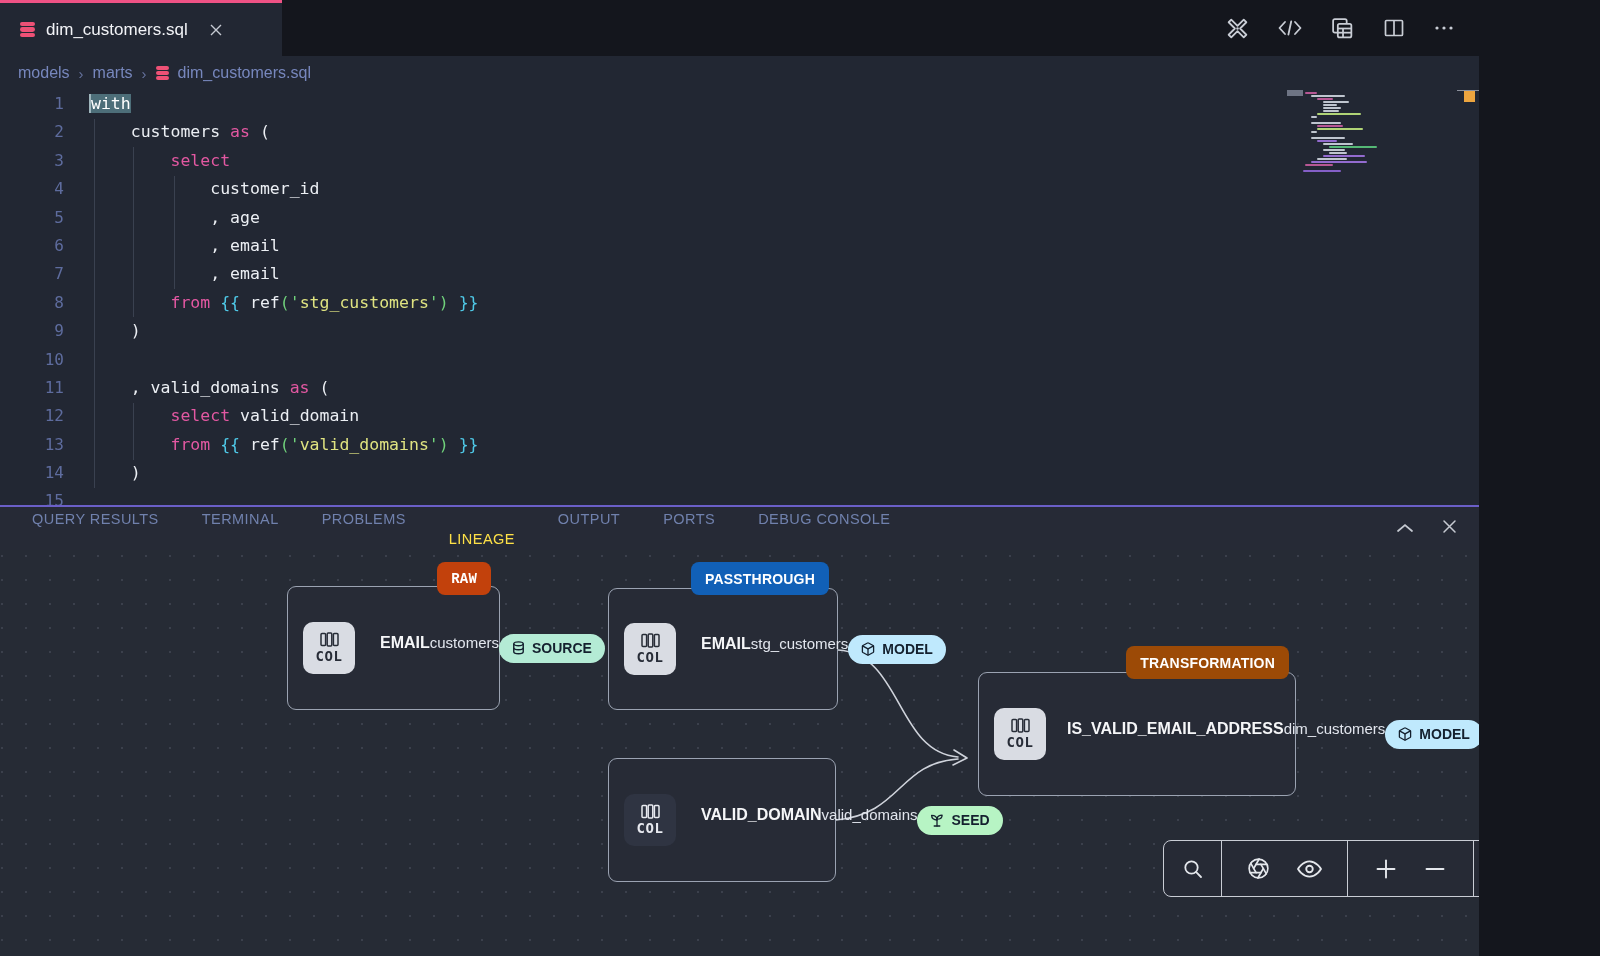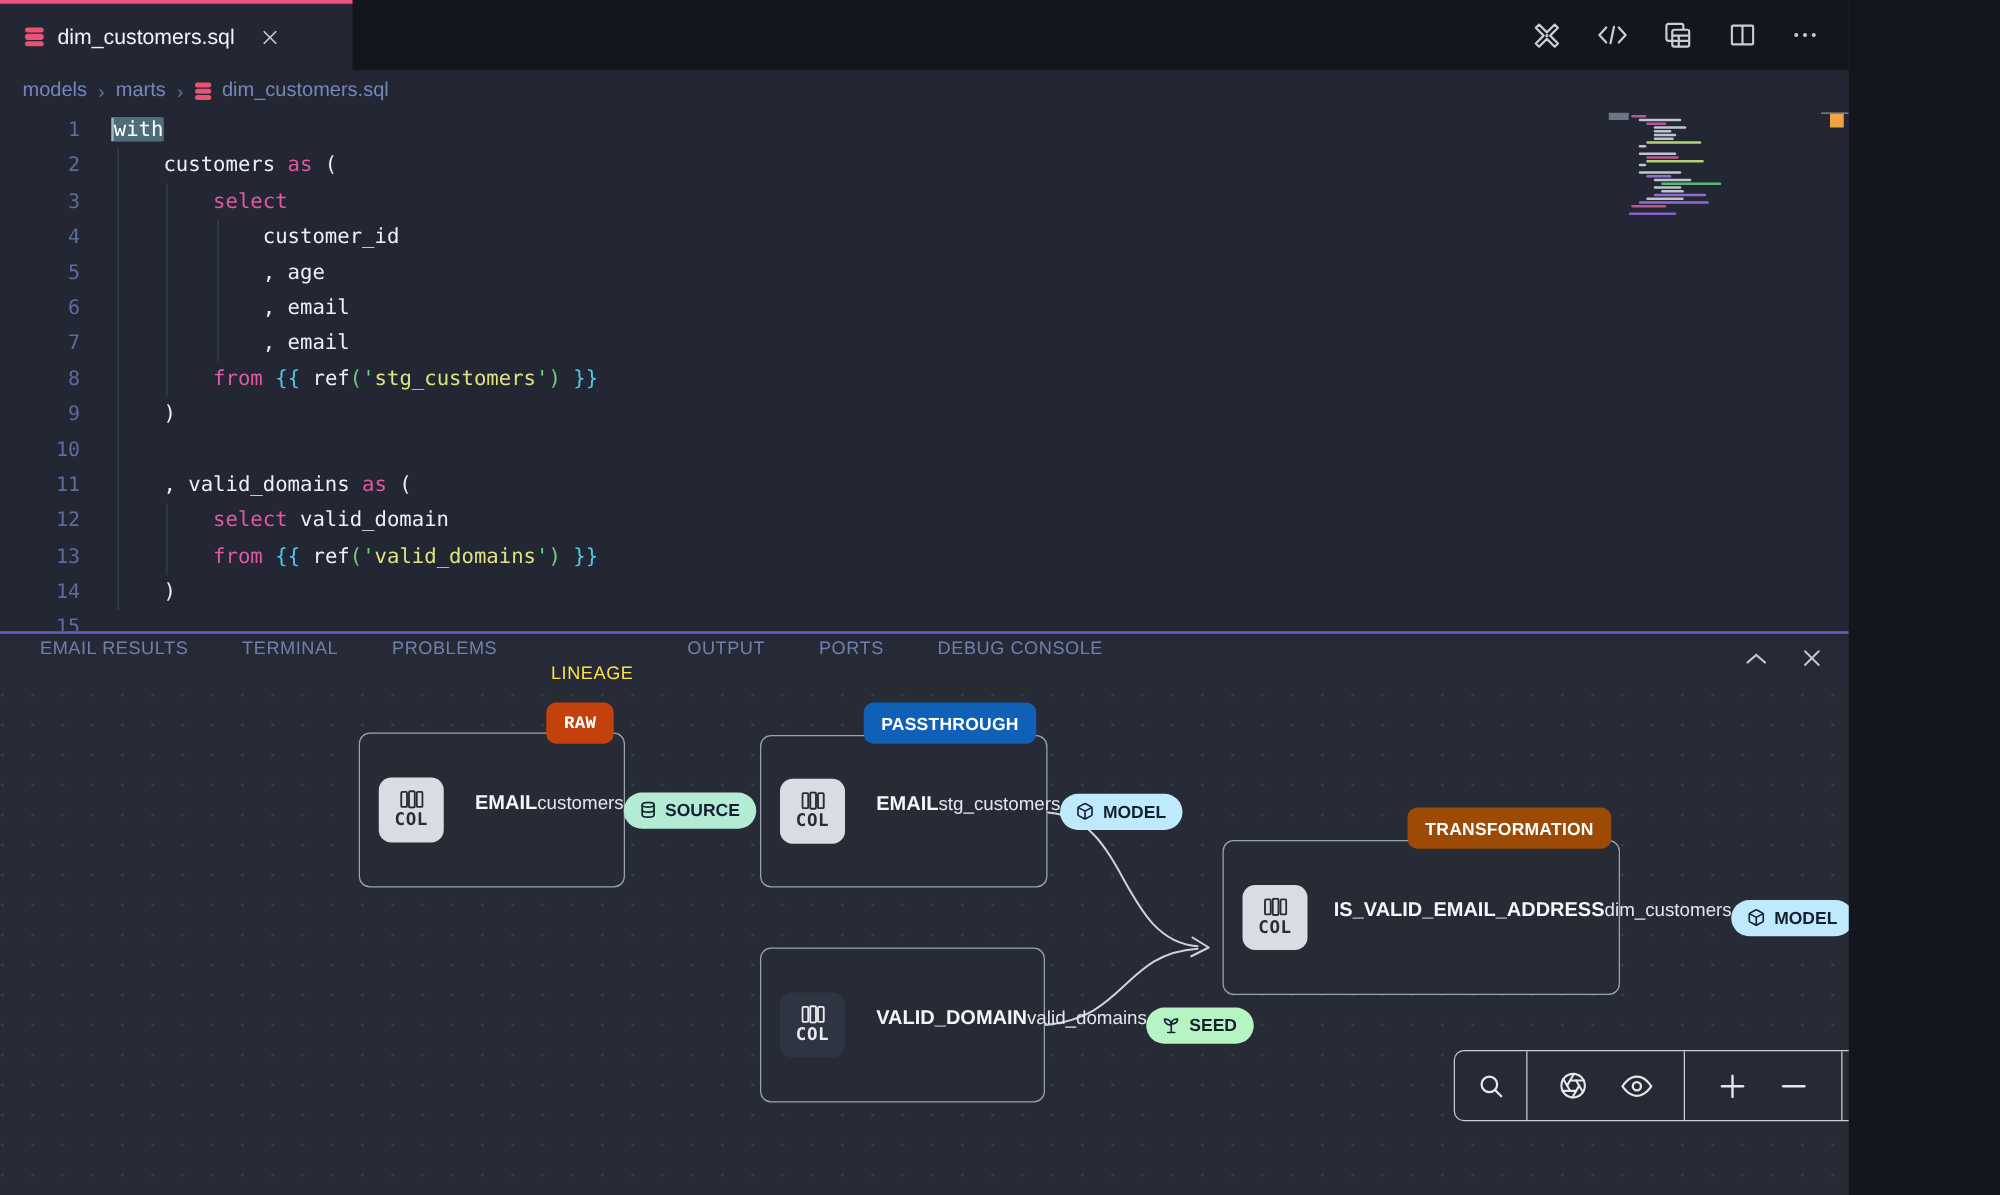--- a/index.html
+++ b/index.html
@@ -226,21 +226,21 @@
         <div class="mm-line" style="top: 75px; left: 0px; width: 0px; background: transparent;"></div>
         <div class="mm-line" style="top: 78px; left: 4px; width: 38px; background: rgb(138, 98, 208);"></div>
       </div>
     <div class="mm-marker"></div>
     <div class="ruler-bar"></div>
     <div class="ruler-orange"></div>
   </div>
 
   <div class="panel-header">
     <div class="panel-tabs" id="panel-tabs">
-        <div class="panel-tab">EMAIL RESULTS</div>
+        <div class="panel-tab">QUERY RESULTS</div>
         <div class="panel-tab">TERMINAL</div>
         <div class="panel-tab">PROBLEMS</div>
         <div class="panel-tab active">LINEAGE</div>
         <div class="panel-tab">OUTPUT</div>
         <div class="panel-tab">PORTS</div>
         <div class="panel-tab">DEBUG CONSOLE</div>
       </div>
     <div class="panel-controls">
       <span>
         <svg width="18" height="12" viewBox="0 0 18 12" fill="none" stroke="currentColor" stroke-width="1.7" stroke-linecap="round">

